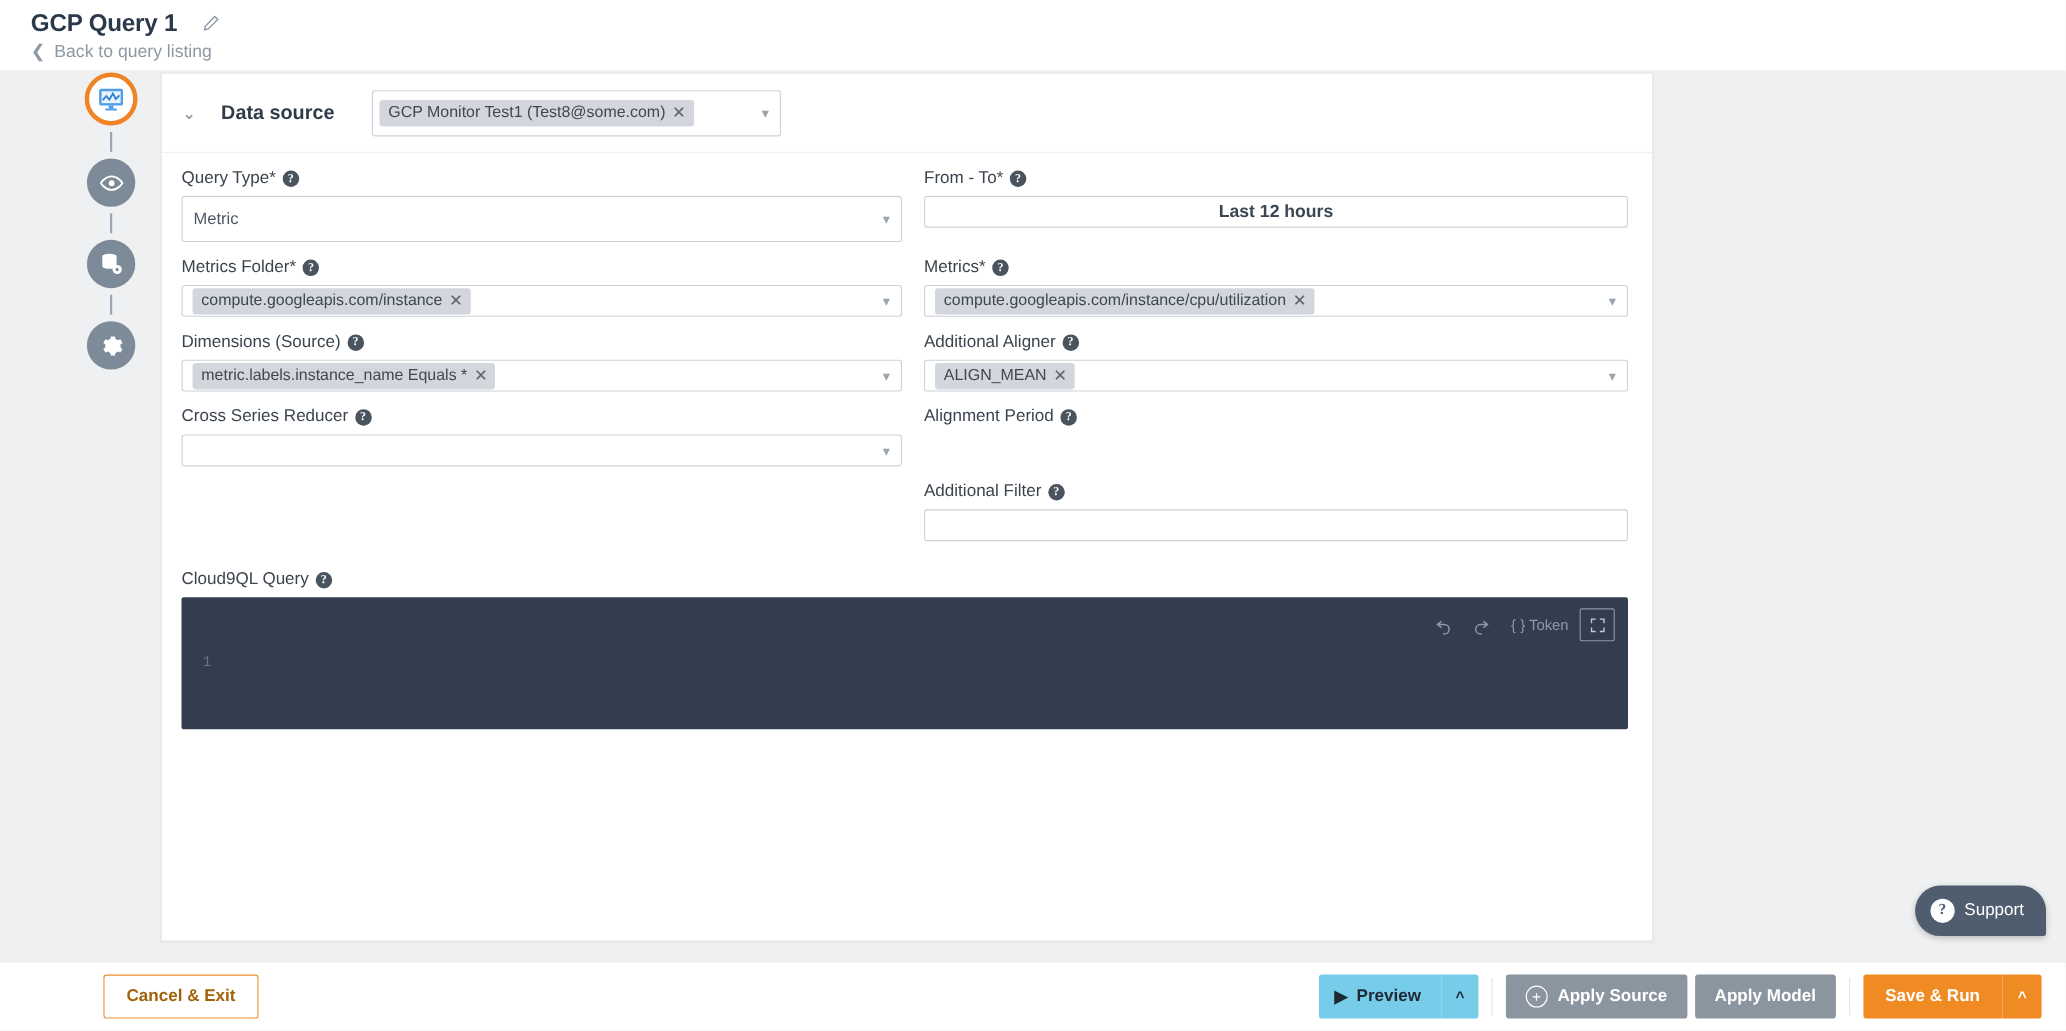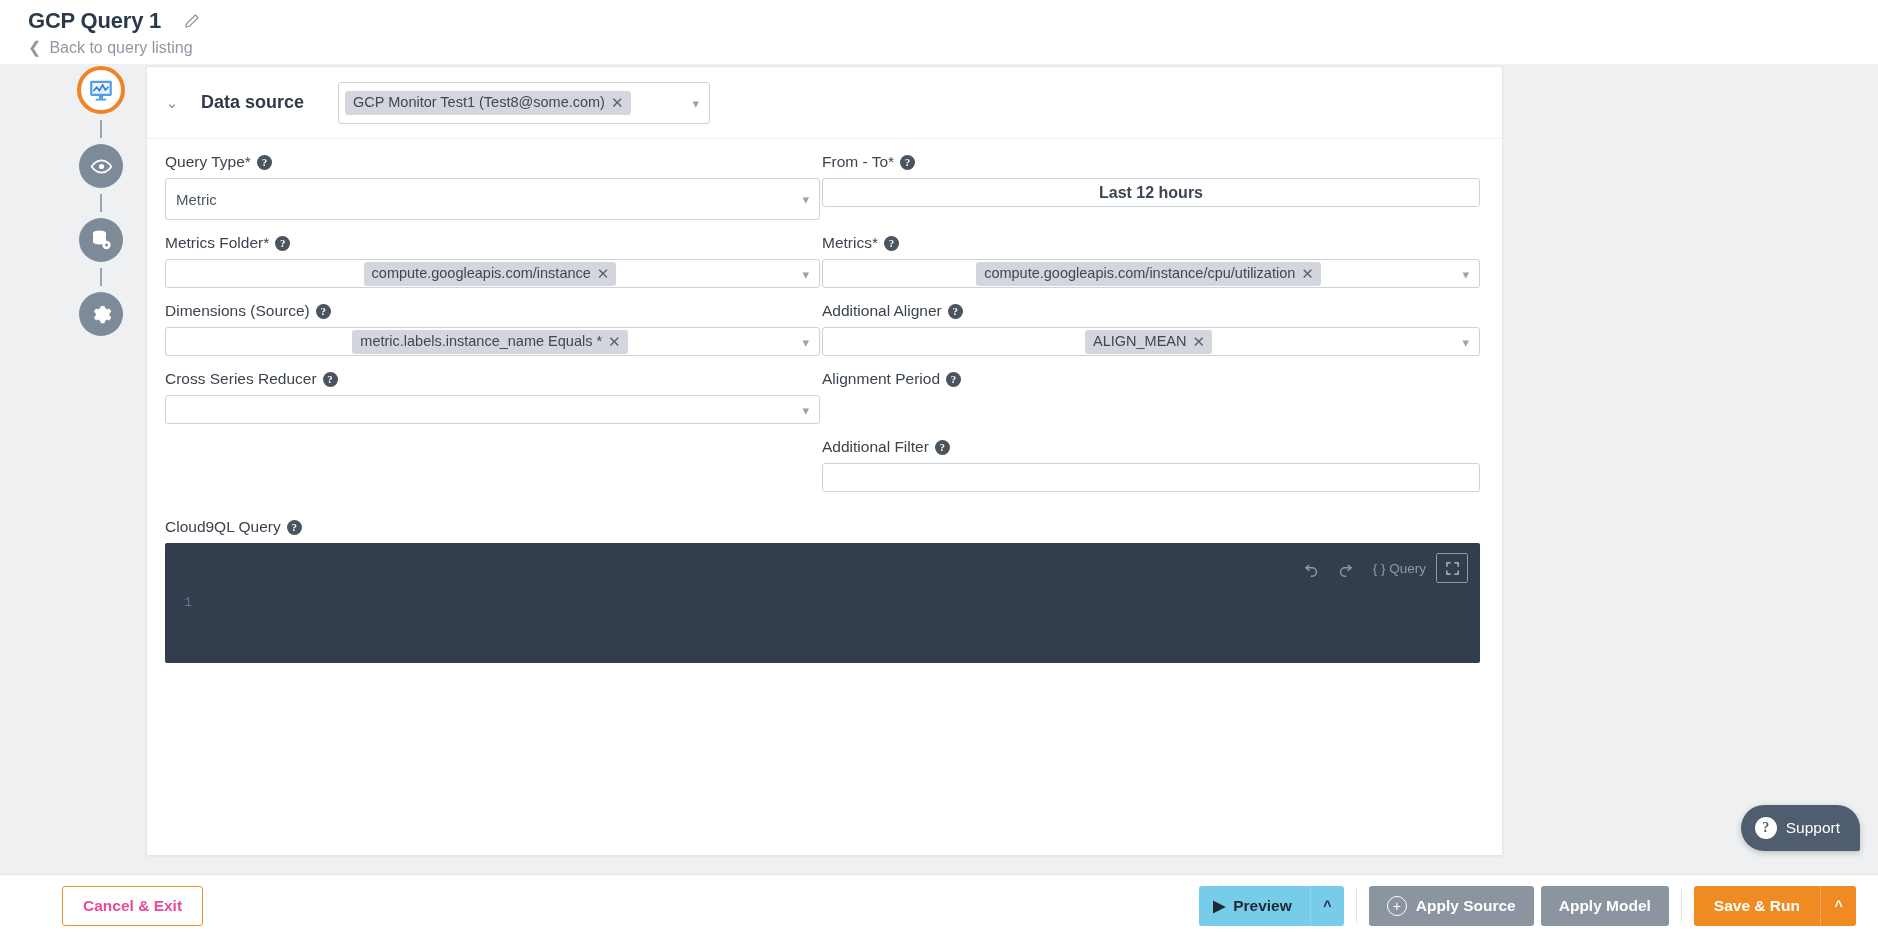--- a/index.html
+++ b/index.html
@@ -104,21 +104,21 @@
   .sel-caret {
     position: absolute; right: 10px; top: 50%; transform: translateY(-50%);
     color: #9aa4ae; font-size: 13px;
   }
 
   
   .form {
     padding: 14px 22px 0 18px;
     display: grid;
     grid-template-columns: 655px 1fr;
-    column-gap: 2px;
+    column-gap: 20px;
   }
   .field { margin-bottom: 14px; }
   .flabel {
     font-size: 15.5px; color: #3b444e;
     margin-bottom: 7px; display: flex; align-items: center; gap: 6px;
   }
   .help {
     width: 15px; height: 15px; border-radius: 50%;
     background: #4a545f; color: #fff;
     font-size: 11px; font-weight: bold;
@@ -126,21 +126,21 @@
     font-family: "Liberation Serif", serif;
     cursor: pointer; flex: none;
   }
   .control {
     width: 100%; height: 42px;
     border: 1px solid #ccd2d8; border-radius: 3px;
     background: #fff;
     display: flex; align-items: center;
     padding: 0 14px 0 9px;
     position: relative;
-    font-size: 15px; color: #4c5764; justify-content: center;
+    font-size: 15px; color: #4c5764;
   }
   .control.tall { height: 29px; }
   .control.plain { padding-right: 10px; }
   .control.center-bold {
     justify-content: center; font-weight: bold; color: #3b4654; font-size: 16px;
     padding: 0 10px;
   }
   .control select {
     appearance: none; -webkit-appearance: none;
     border: 0; outline: none; background: transparent;
@@ -201,23 +201,23 @@
   }
   .btn {
     height: 40px; border-radius: 3px;
     display: inline-flex; align-items: center; justify-content: center;
     font-size: 15.5px; font-weight: bold;
     cursor: pointer; white-space: nowrap;
     border: 0;
     font-family: "Liberation Sans", sans-serif;
   }
   .btn-outline {
-    background: #fff; color: #ec4899;
+    background: #fff; color: #a16207;
     border: 1px solid #e8912a;
-    padding: 12px 20px; margin-left: 62px;
+    padding: 12px 20px; margin-left: 94px;
   }
   .right-group {
     margin-left: auto; margin-right: 22px;
     display: flex; align-items: center; gap: 0;
   }
   .split { display: inline-flex; align-items: stretch; }
   .btn-preview {
     background: #77ccea; color: #1e2933;
     padding: 0 18px 0 14px; gap: 8px;
     border-radius: 3px 0 0 3px;
@@ -468,21 +468,21 @@
                   <path d="M4 11h9a6 6 0 010 12h-2"></path>
               </svg>
             </div>
             <div class="tbtn">
               <svg width="17" height="17" viewBox="0 0 24 24" fill="none" stroke="currentColor" stroke-width="2">
                 <path d="M15 7l5 4-5 4"></path>
                   <path d="M20 11h-9a6 6 0 000 12h2"></path>
               </svg>
             </div>
             <div class="tbtn token">
-              <span>{ } Query</span>
+              <span>{ } Token</span>
             </div>
             <div class="tbtn boxed">
               <svg width="15" height="15" viewBox="0 0 24 24" fill="none" stroke="currentColor" stroke-width="2">
                 <path d="M3 9V3h6M21 9V3h-6M3 15v6h6M21 15v6h-6"></path>
               </svg>
             </div>
           </div>
           <div class="gutter-num">1</div>
         </div>
       </div>

